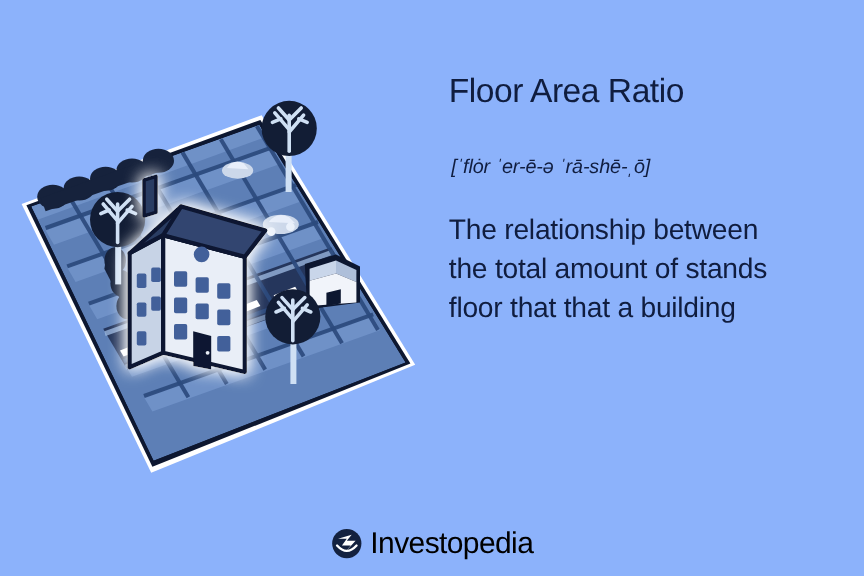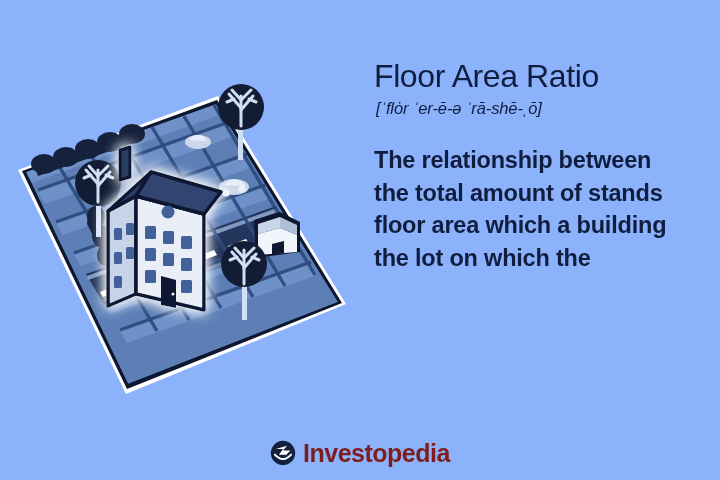--- a/index.html
+++ b/index.html
@@ -39,67 +39,67 @@
 
   
   #text-col {
     position: absolute;
     left: 374px;
     top: 54px;
     width: 330px;
   }
 
   #title {
-    font-size: 32px;
+    font-size: 28px;
     line-height: 44px;
     font-weight: 400;
     letter-spacing: -0.4px;
     color: #101d3f;
     margin: 0;
     white-space: nowrap;
   }
 
   #pronunciation {
-    margin: 0 0 0 2px;
+    margin: 31px 0 0 2px;
     font-size: 16.5px;
     line-height: 20px;
     font-style: italic;
     color: #101d3f;
     letter-spacing: -0.1px;
     white-space: nowrap;
   }
 
   #definition {
     margin: 26px 0 0 0;
     font-size: 23.5px;
     line-height: 32.5px;
-    font-weight: 700;
+    font-weight: 400;
     color: #101d3f;
     letter-spacing: -0.2px;
   }
   #definition .ln { display: block; white-space: nowrap; }
 
   
   #footer {
     position: absolute;
     left: 0;
     right: 0;
     bottom: 14px;
     display: flex;
     align-items: center;
     justify-content: center;
     gap: 7px;
   }
   #logo-mark { display: block; width: 26px; height: 26px; }
   #logo-text {
     font-size: 25px;
     line-height: 26px;
-    color: #7f1d1d;
+    color: #000000;
     letter-spacing: -0.5px;
-    font-weight: 700;
+    font-weight: 400;
   }
 </style>
 </head>
 <body>
 
 <div id="card">
 
   <div id="illustration">
     <svg viewBox="0 0 340 350" xmlns="http://www.w3.org/2000/svg">
       <defs>
@@ -286,22 +286,21 @@
   </div>
 
   <div id="text-col">
     <h1 id="title">Floor Area Ratio</h1>
 
     <div id="pronunciation">[ˈflȯr ˈer-ē-ə ˈrā-shē-ˌō]</div>
 
     <div id="definition">
       <span class="ln">The relationship between</span>
       <span class="ln">the total amount of stands</span>
-      <span class="ln">floor area which a building</span>
-      <span class="ln">the lot on which the</span>
+      <span class="ln">floor that that a building</span>
     </div>
   </div>
 
   <div id="footer">
     <svg id="logo-mark" viewBox="0 0 32 32">
       <circle cx="16" cy="16" r="15" fill="#13213f"></circle>
       <path d="M7 11 L16 11 L11 18 L20 18 L14 25 L25 13 L16 13 L21 7 Z" fill="#ffffff"></path>
       <path d="M6 18 q10 11 20 0" stroke="#ffffff" stroke-width="2.4" fill="none" stroke-linecap="round"></path>
     </svg>
     <span id="logo-text">Investopedia</span>

